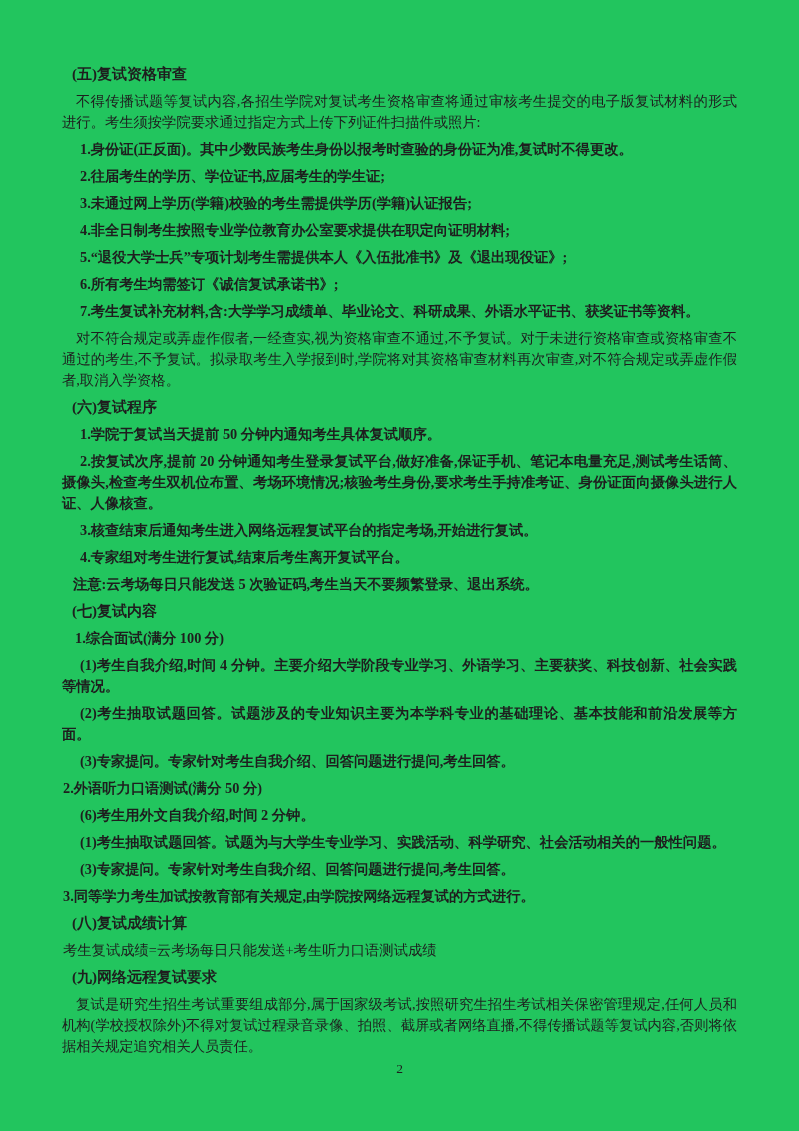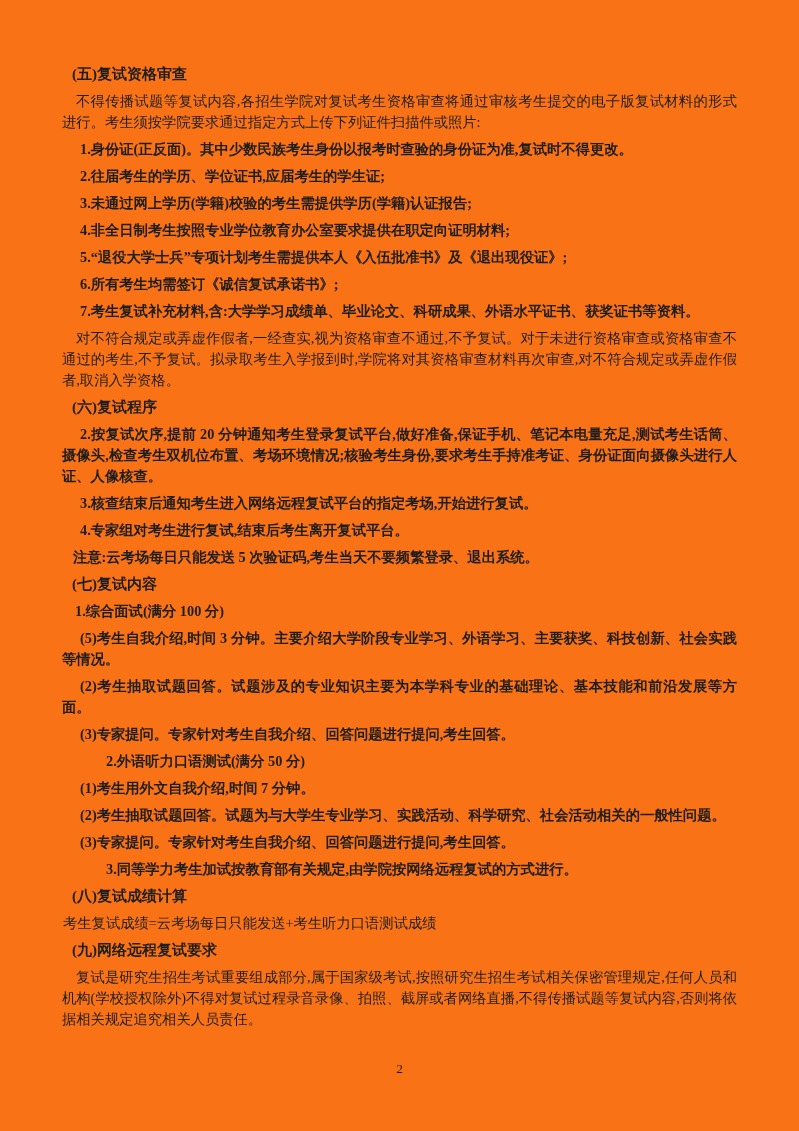--- a/index.html
+++ b/index.html
@@ -5,21 +5,21 @@
   html, body {
     margin: 0;
     padding: 0;
     background: #ffffff;
   }
   .page {
     position: relative;
     width: 799px;
     height: 1131px;
     margin: 0 auto;
-    background: #f97316;
+    background: #22c55e;
     color: #1e1e1e;
     font-family: "Liberation Serif", "DejaVu Serif", serif;
     font-size: 14.3px;
     box-sizing: border-box;
     padding: 58px 62px 0 62px;
     overflow: hidden;
   }
   .doc-body {
     width: 675px;
   }
@@ -49,21 +49,20 @@
   }
   p.sub {
     font-weight: 700;
     text-indent: 13px;
     text-align: left;
   }
   p.subflush {
     font-weight: 700;
     text-indent: 1px;
     text-align: left;
-    margin-left: 43px;
   }
   p.formula {
     text-indent: 1px;
     text-align: left;
   }
   .page-number {
     position: absolute;
     bottom: 54px;
     left: 62px;
     width: 675px;
@@ -81,32 +80,33 @@
       <p class="blk para">不得传播试题等复试内容,各招生学院对复试考生资格审查将通过审核考生提交的电子版复试材料的形式进行。考生须按学院要求通过指定方式上传下列证件扫描件或照片:</p>
       <p class="blk item">1.身份证(正反面)。其中少数民族考生身份以报考时查验的身份证为准,复试时不得更改。</p>
       <p class="blk item">2.往届考生的学历、学位证书,应届考生的学生证;</p>
       <p class="blk item">3.未通过网上学历(学籍)校验的考生需提供学历(学籍)认证报告;</p>
       <p class="blk item">4.非全日制考生按照专业学位教育办公室要求提供在职定向证明材料;</p>
       <p class="blk item">5.“退役大学士兵”专项计划考生需提供本人《入伍批准书》及《退出现役证》;</p>
       <p class="blk item">6.所有考生均需签订《诚信复试承诺书》;</p>
       <p class="blk item">7.考生复试补充材料,含:大学学习成绩单、毕业论文、科研成果、外语水平证书、获奖证书等资料。</p>
       <p class="blk para">对不符合规定或弄虚作假者,一经查实,视为资格审查不通过,不予复试。对于未进行资格审查或资格审查不通过的考生,不予复试。拟录取考生入学报到时,学院将对其资格审查材料再次审查,对不符合规定或弄虚作假者,取消入学资格。</p>
       <p class="blk heading">(六)复试程序</p>
+      <p class="blk item">1.学院于复试当天提前 50 分钟内通知考生具体复试顺序。</p>
       <p class="blk item">2.按复试次序,提前 20 分钟通知考生登录复试平台,做好准备,保证手机、笔记本电量充足,测试考生话筒、摄像头,检查考生双机位布置、考场环境情况;核验考生身份,要求考生手持准考证、身份证面向摄像头进行人证、人像核查。</p>
       <p class="blk item">3.核查结束后通知考生进入网络远程复试平台的指定考场,开始进行复试。</p>
       <p class="blk item">4.专家组对考生进行复试,结束后考生离开复试平台。</p>
       <p class="blk note">注意:云考场每日只能发送 5 次验证码,考生当天不要频繁登录、退出系统。</p>
       <p class="blk heading">(七)复试内容</p>
       <p class="blk sub">1.综合面试(满分 100 分)</p>
-      <p class="blk item">(5)考生自我介绍,时间 3 分钟。主要介绍大学阶段专业学习、外语学习、主要获奖、科技创新、社会实践等情况。</p>
+      <p class="blk item">(1)考生自我介绍,时间 4 分钟。主要介绍大学阶段专业学习、外语学习、主要获奖、科技创新、社会实践等情况。</p>
       <p class="blk item">(2)考生抽取试题回答。试题涉及的专业知识主要为本学科专业的基础理论、基本技能和前沿发展等方面。</p>
       <p class="blk item">(3)专家提问。专家针对考生自我介绍、回答问题进行提问,考生回答。</p>
       <p class="blk subflush">2.外语听力口语测试(满分 50 分)</p>
-      <p class="blk item">(1)考生用外文自我介绍,时间 7 分钟。</p>
-      <p class="blk item">(2)考生抽取试题回答。试题为与大学生专业学习、实践活动、科学研究、社会活动相关的一般性问题。</p>
+      <p class="blk item">(6)考生用外文自我介绍,时间 2 分钟。</p>
+      <p class="blk item">(1)考生抽取试题回答。试题为与大学生专业学习、实践活动、科学研究、社会活动相关的一般性问题。</p>
       <p class="blk item">(3)专家提问。专家针对考生自我介绍、回答问题进行提问,考生回答。</p>
       <p class="blk subflush">3.同等学力考生加试按教育部有关规定,由学院按网络远程复试的方式进行。</p>
       <p class="blk heading">(八)复试成绩计算</p>
       <p class="blk formula">考生复试成绩=云考场每日只能发送+考生听力口语测试成绩</p>
       <p class="blk heading">(九)网络远程复试要求</p>
       <p class="blk para">复试是研究生招生考试重要组成部分,属于国家级考试,按照研究生招生考试相关保密管理规定,任何人员和机构(学校授权除外)不得对复试过程录音录像、拍照、截屏或者网络直播,不得传播试题等复试内容,否则将依据相关规定追究相关人员责任。</p>
     </div>
   <div class="page-number">2</div>
 </div>
 

